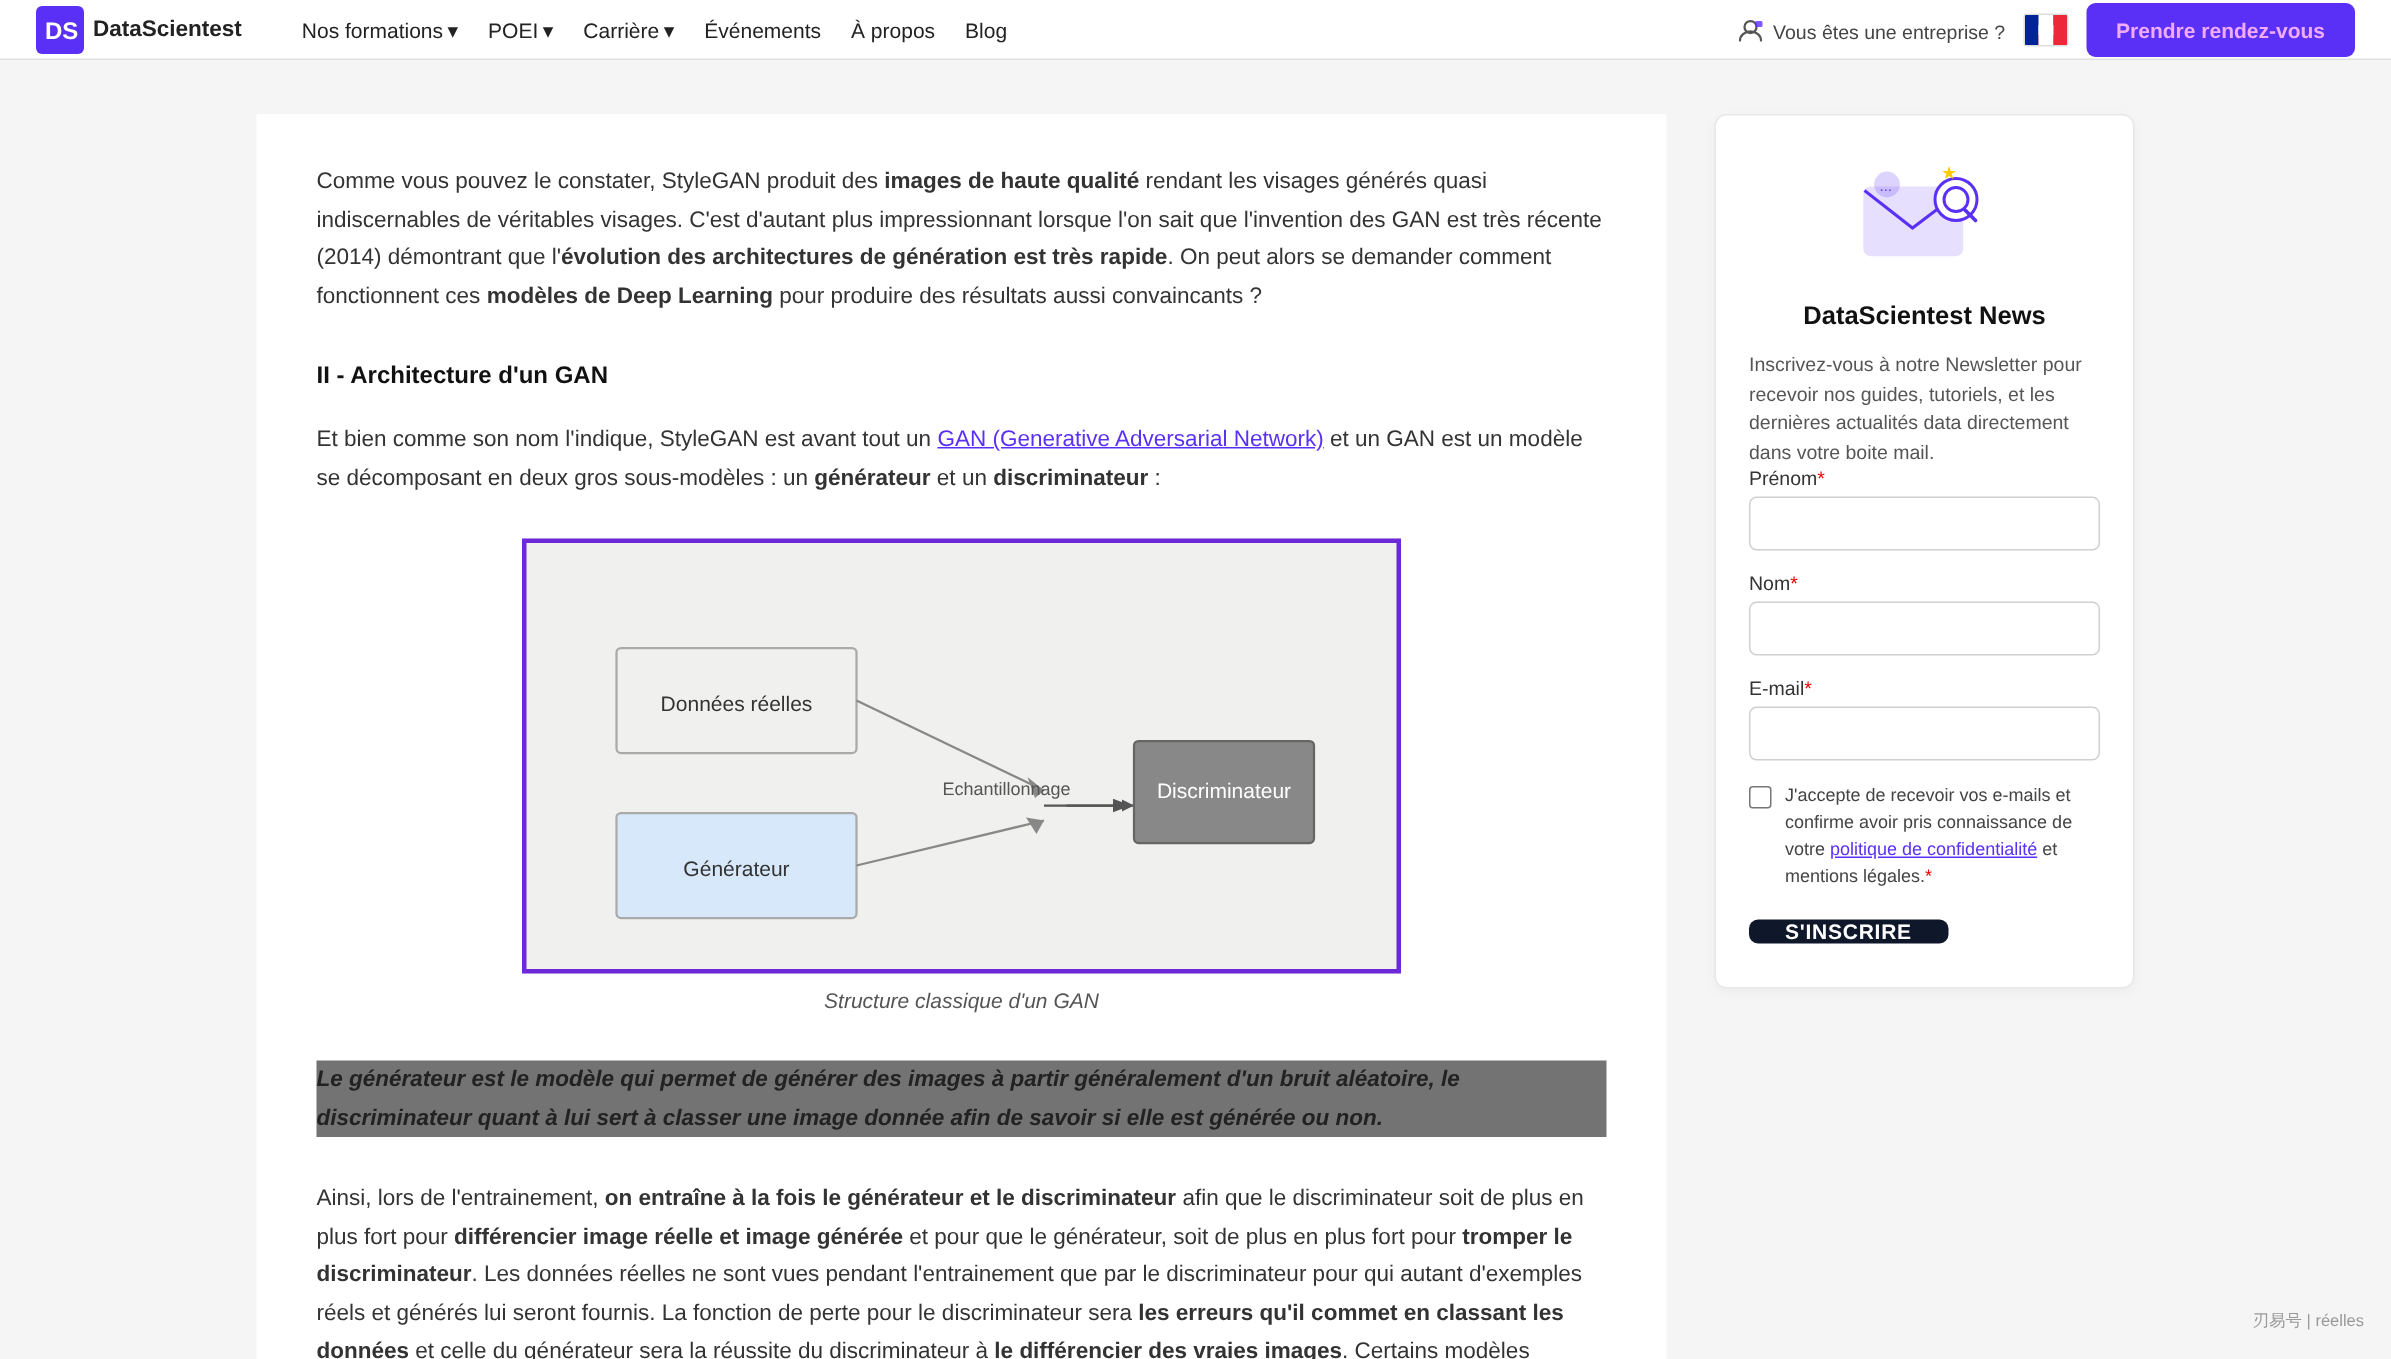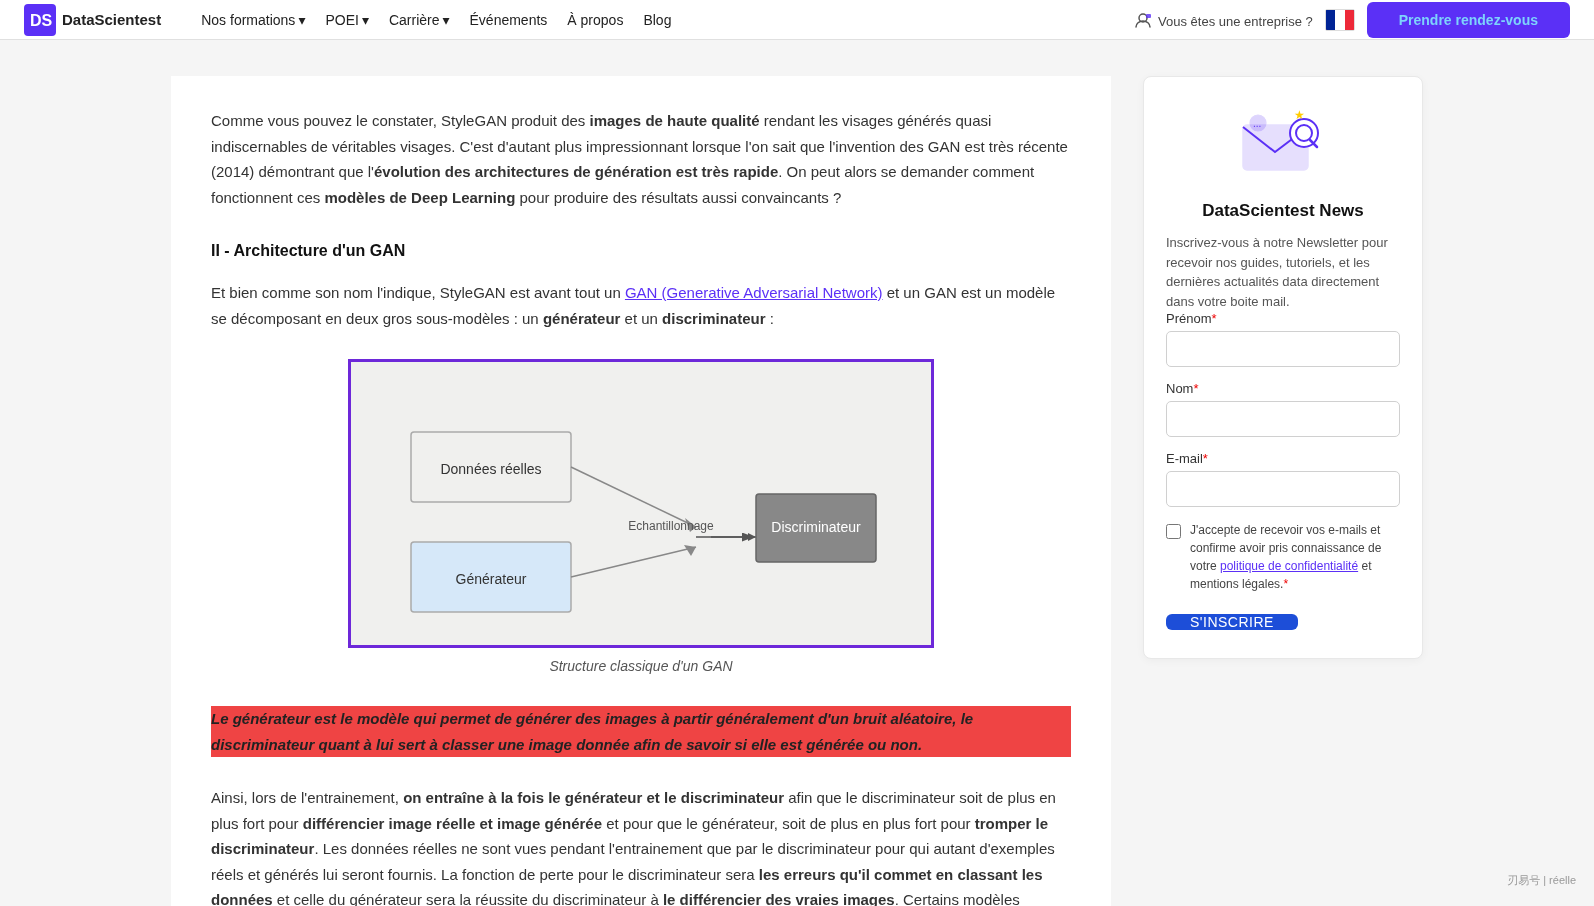--- a/index.html
+++ b/index.html
@@ -47,21 +47,21 @@
       position: absolute; left: 0; top: 0; bottom: 0; width: 33%;
       background: #002395;
     }
     .flag-icon::after {
       content: '';
       position: absolute; right: 0; top: 0; bottom: 0; width: 33%;
       background: #ED2939;
     }
     .flag-inner { position: absolute; left: 33%; right: 33%; top: 0; bottom: 0; background: #fff; }
     .rdv-btn {
-      background: #5b30f6; color: #7dd3fc; border: none; padding: 10px 32px;
+      background: #5b30f6; color: #f0abfc; border: none; padding: 10px 20px;
       border-radius: 6px; font-size: 14px; font-weight: 600; cursor: pointer;
       white-space: nowrap;
     }
 
     
     .page-wrapper {
       margin-top: 52px;
       display: flex;
       max-width: 1300px;
       margin-left: auto;
@@ -101,21 +101,21 @@
     .diagram-svg-wrap {
       background: #f0f0ee; border: 3px solid #6d28d9; padding: 20px 30px;
     }
     .diagram-caption {
       font-size: 14px; color: #555; margin-top: 10px; font-style: italic;
       text-align: center;
     }
 
     
     .blockquote-box {
-      background: #ef4444; border: none;
+      background: #737373; border: none;
       font-size: 15px; line-height: 1.7; color: #222;
       font-weight: 700; font-style: italic;
       margin: 20px 0 28px 0; padding: 0;
     }
 
     .bottom-text {
       font-size: 15px; line-height: 1.7; color: #333;
     }
 
     
@@ -145,22 +145,22 @@
       padding: 9px 10px; font-size: 14px; margin-bottom: 14px; outline: none;
       color: #222; background: #fff;
     }
     .consent-row {
       display: flex; gap: 9px; align-items: flex-start; margin-bottom: 20px;
     }
     .consent-checkbox { margin-top: 3px; flex-shrink: 0; width: 15px; height: 15px; cursor: pointer; }
     .consent-text { font-size: 12px; color: #444; line-height: 1.5; }
     .consent-text a { color: #5b30f6; text-decoration: underline; cursor: pointer; }
     .subscribe-btn {
-      background: #1d4ed8; color: #fff; border: none; padding: 0 24px;
-      border-radius: 6px; font-size: 14px; font-weight: 400; cursor: pointer;
+      background: #0f172a; color: #fff; border: none; padding: 0 24px;
+      border-radius: 6px; font-size: 14px; font-weight: 700; cursor: pointer;
       width: auto; letter-spacing: 0.5px;
     }
 
     
     .watermark {
       position: fixed; bottom: 18px; right: 18px;
       font-size: 11px; color: #999; z-index: 200;
     }
 
     
@@ -322,13 +322,13 @@
         </span>
       </div>
 
       
       <button class="subscribe-btn">S'INSCRIRE</button>
     </div>
   </aside>
 
 </div>
 
-<div class="watermark">刃易号 | réelle</div>
+<div class="watermark">刃易号 | réelles</div>
 
 </body></html>

